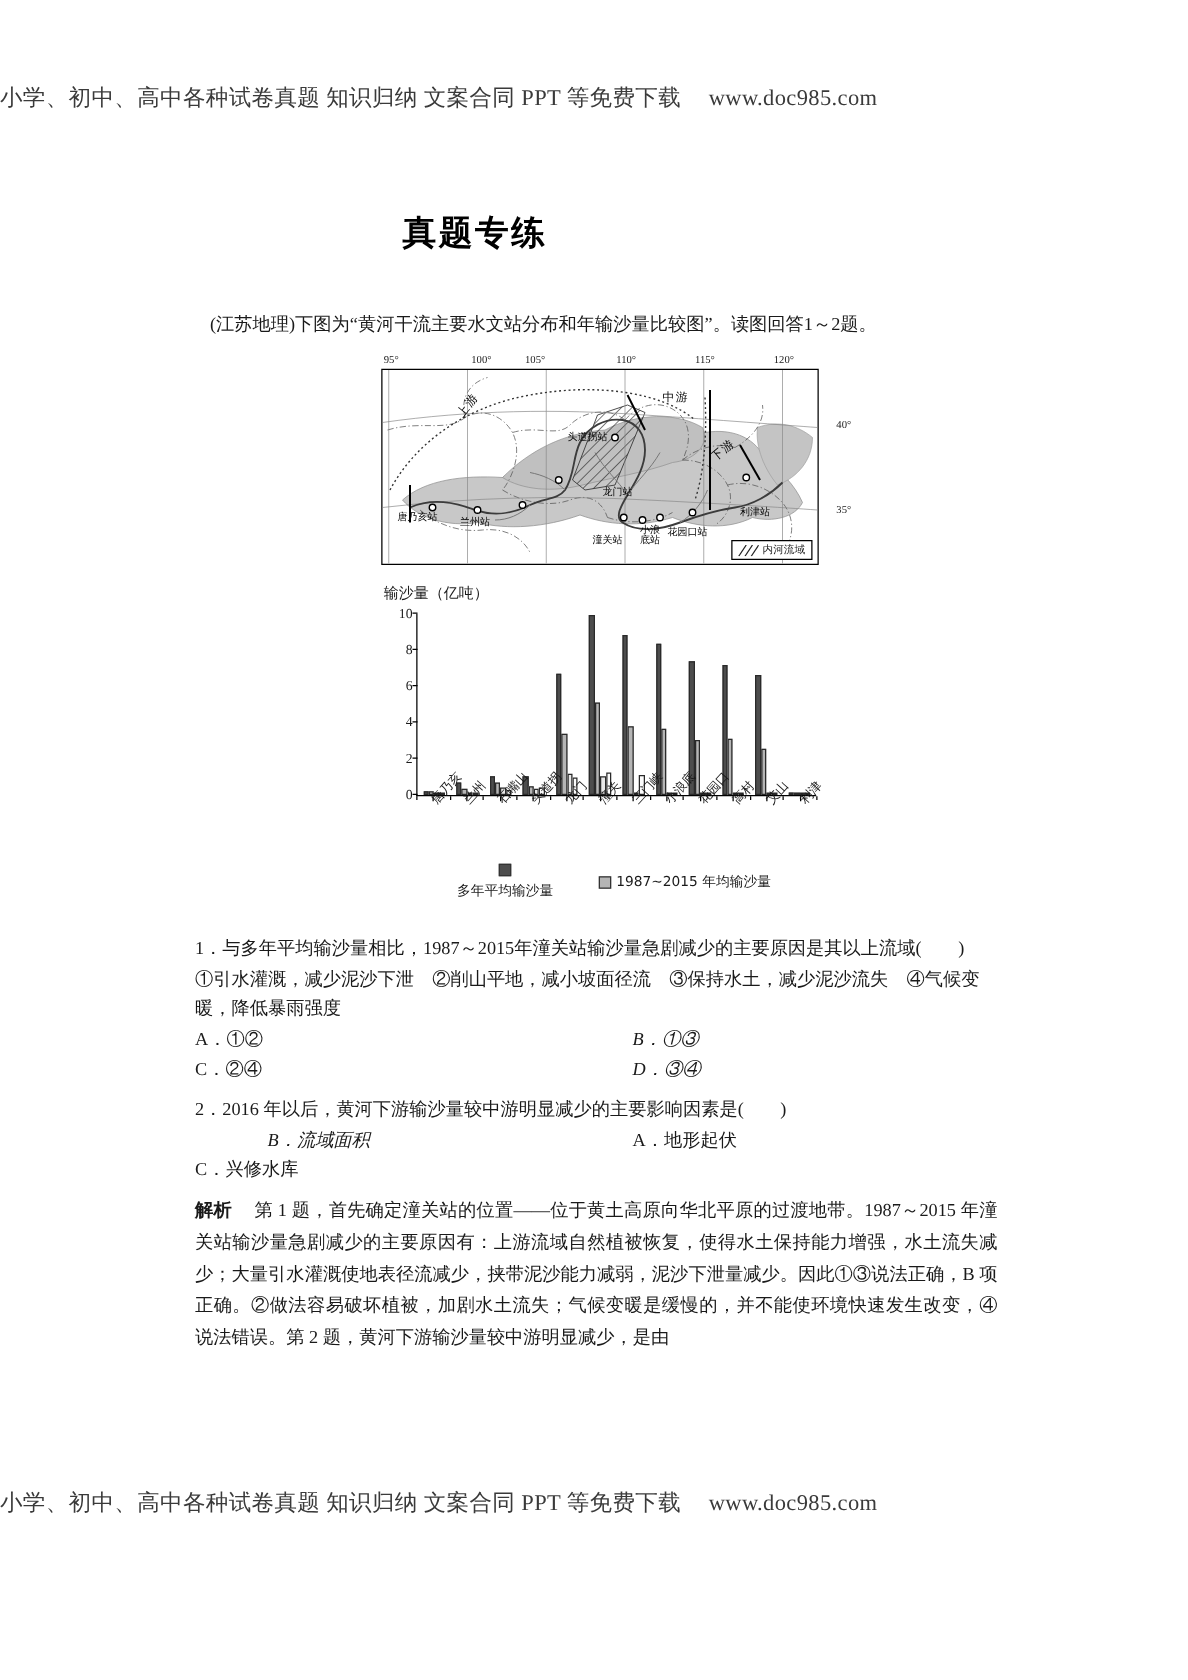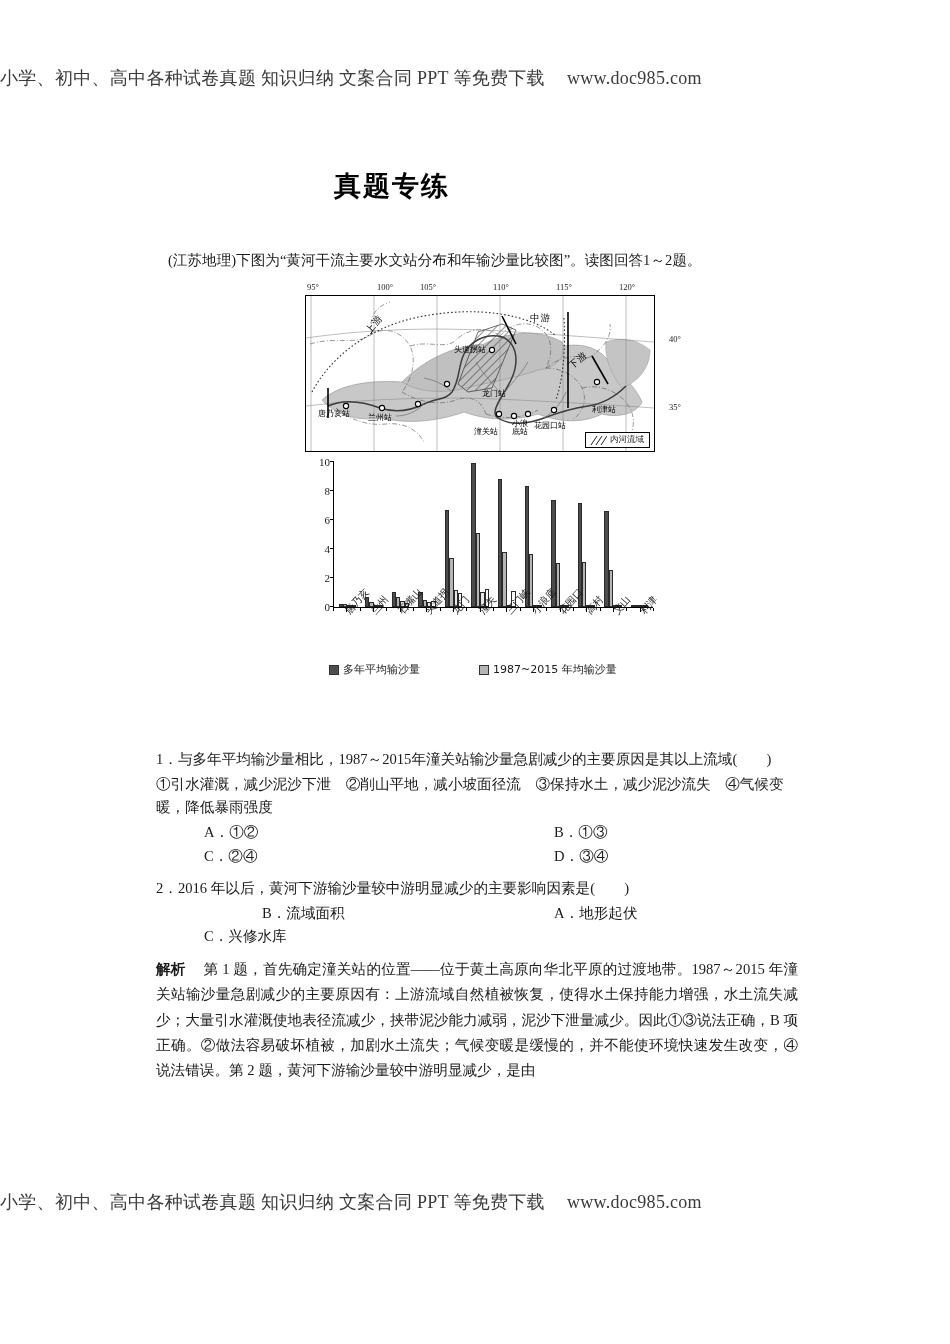--- a/index.html
+++ b/index.html
@@ -12,21 +12,21 @@
 
   .wm{
     position:absolute;left:0;width:950px;text-align:left;
     font-size:18px;letter-spacing:.3px;color:#3a3a3a;
   }
   .wm-top{top:66px;}
   .wm-bot{top:1190px;}
   .wm .url{font-family:"Liberation Serif",serif;margin-left:22px;}
 
   .title{
-    position:absolute;left:12px;top:168px;width:760px;text-align:center;
+    position:absolute;left:0;top:168px;width:760px;text-align:center;
     font-size:27px;font-weight:bold;letter-spacing:2px;
     font-family:"DejaVu Sans","Liberation Sans",sans-serif;
     color:#000;
   }
 
   .stem{
     position:absolute;left:168px;top:249px;width:626px;
     font-size:14.6px;line-height:1.55;
   }
 
@@ -86,30 +86,30 @@
     transform-origin:left top;transform:rotate(-48deg);
     font-family:"DejaVu Sans","Liberation Sans",sans-serif;
   }
 
   .legend{
     margin-top:30px;width:350px;font-size:11px;
     font-family:"DejaVu Sans","Liberation Sans",sans-serif;
   }
   .legrow{display:flex;margin-bottom:3px;}
   .legitem{display:flex;align-items:center;gap:4px;}
-  .legitem.l1{width:150px;padding-left:24px;}
+  .legitem.l1{width:150px;padding-left:24px;flex-direction:column;}
   .legitem.l2{width:176px;}
   .swatch{width:8px;height:8px;border:1px solid #333;display:inline-block;}
 
   
   .qblock{position:absolute;left:156px;top:748px;width:642px;}
   .q{font-size:14.6px;line-height:1.62;margin-bottom:1px;}
   .opts{display:flex;font-size:14.6px;line-height:1.62;}
-  .opt{width:50%;margin-left:48px;}
-  .optright{padding-left:58px;}
+  .opt{width:50%;}
+  .optright{padding-left:58px;font-style:italic;}
   .q2{margin-top:9px;}
 
   .ansline{margin-top:9px;font-size:14.6px;}
   .ansline b{font-family:"DejaVu Sans","Liberation Sans",sans-serif;font-weight:bold;}
   .ansval{margin-left:20px;letter-spacing:1px;}
 
   .analysis{
     margin-top:7px;font-size:14.6px;line-height:1.73;text-align:justify;
   }
   .analysis b.lbl{font-family:"DejaVu Sans","Liberation Sans",sans-serif;font-weight:bold;margin-right:18px;}
@@ -247,20 +247,21 @@
           <span>内河流域</span>
         </div>
       </div>
 
       <div class="latlabels">
         <span style="top:52px">40°</span>
         <span style="top:120px">35°</span>
       </div>
     </div>
 
+    <div class="charttitle">输沙量（亿吨）</div>
 
     <div class="chart">
       <div class="plot">
         <span class="ytick" style="bottom:100%">10</span>
         <span class="ytickmark" style="bottom:100%"></span>
         <span class="ytick" style="bottom:80%">8</span>
         <span class="ytickmark" style="bottom:80%"></span>
         <span class="ytick" style="bottom:60%">6</span>
         <span class="ytickmark" style="bottom:60%"></span>
         <span class="ytick" style="bottom:40%">4</span>

